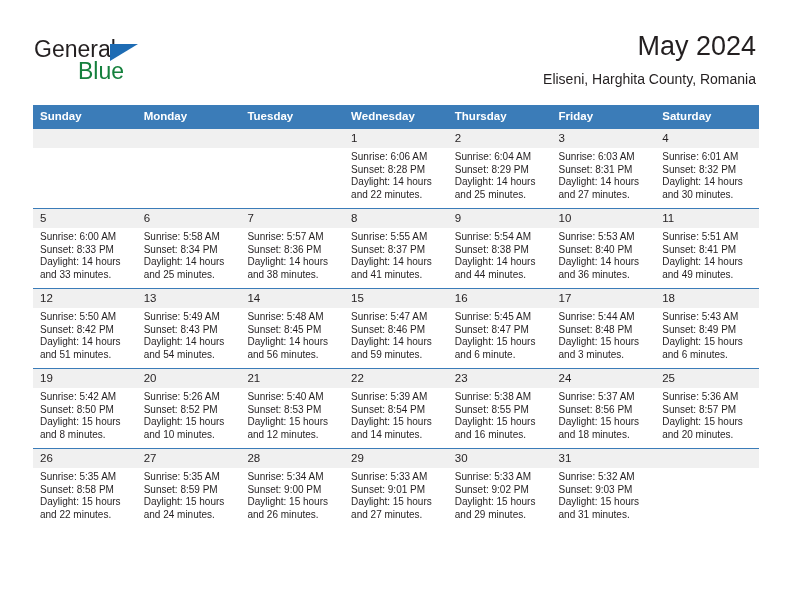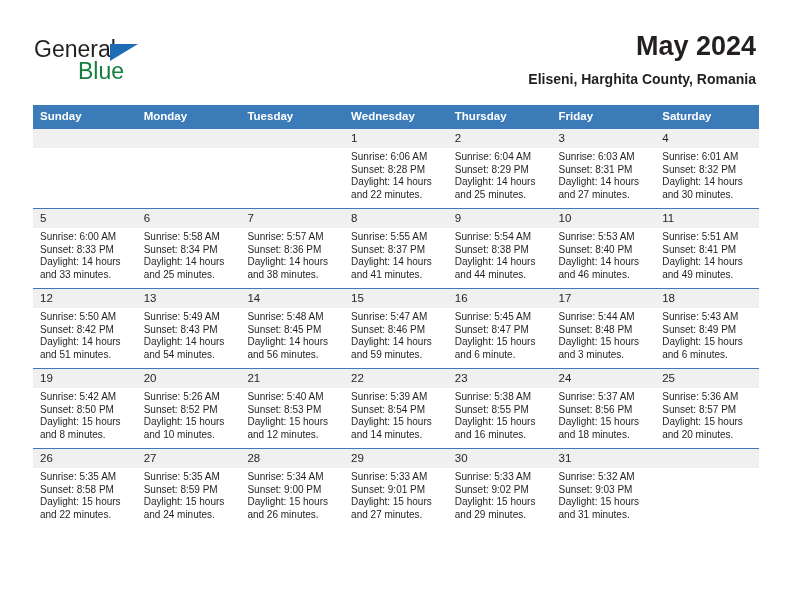--- a/index.html
+++ b/index.html
@@ -66,30 +66,29 @@
   .title-block {
     position: absolute;
     right: 36px;
     top: 30px;
     text-align: right;
   }
   .cal-title {
     font-size: 27px;
     color: #231f20;
     line-height: 32px;
-    font-weight: bold;
+    font-weight: normal;
     white-space: nowrap;
   }
   .cal-subtitle {
     margin-top: 9px;
     font-size: 14px;
     color: #231f20;
     line-height: 17px;
     white-space: nowrap;
-    font-weight: bold;
   }
 
   
   .cal {
     position: absolute;
     left: 33px;
     top: 105px;
     width: 726px;
     border-collapse: collapse;
     table-layout: fixed;
@@ -257,21 +256,21 @@
               <div>Daylight: 14 hours</div>
               <div>and 44 minutes.</div>
             </div>
           </td>
           <td>
             <div class="daynum">10</div>
             <div class="dayinfo">
               <div>Sunrise: 5:53 AM</div>
               <div>Sunset: 8:40 PM</div>
               <div>Daylight: 14 hours</div>
-              <div>and 46 minutes.</div>
+              <div>and 36 minutes.</div>
             </div>
           </td>
           <td>
             <div class="daynum">11</div>
             <div class="dayinfo">
               <div>Sunrise: 5:51 AM</div>
               <div>Sunset: 8:41 PM</div>
               <div>Daylight: 14 hours</div>
               <div>and 49 minutes.</div>
             </div>

